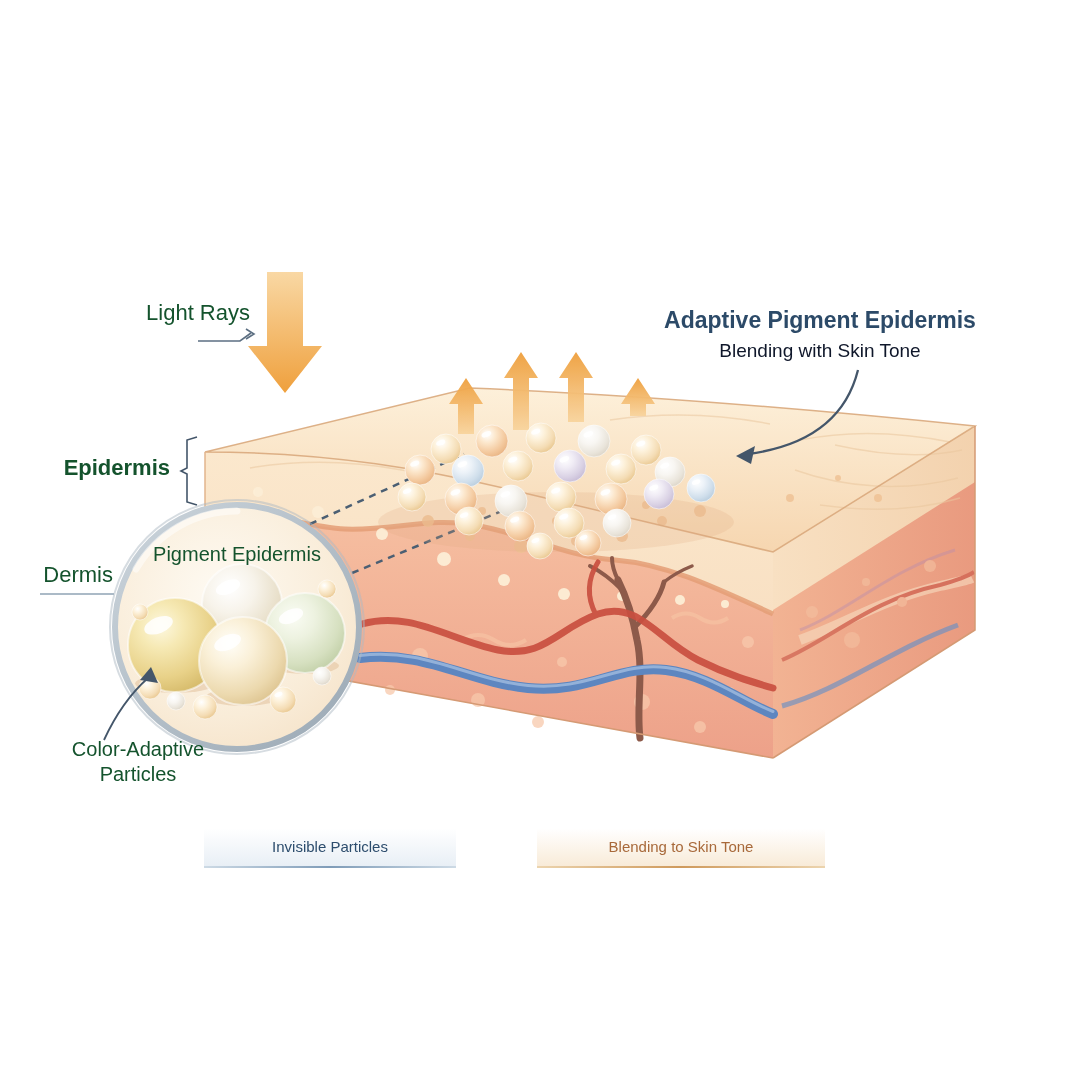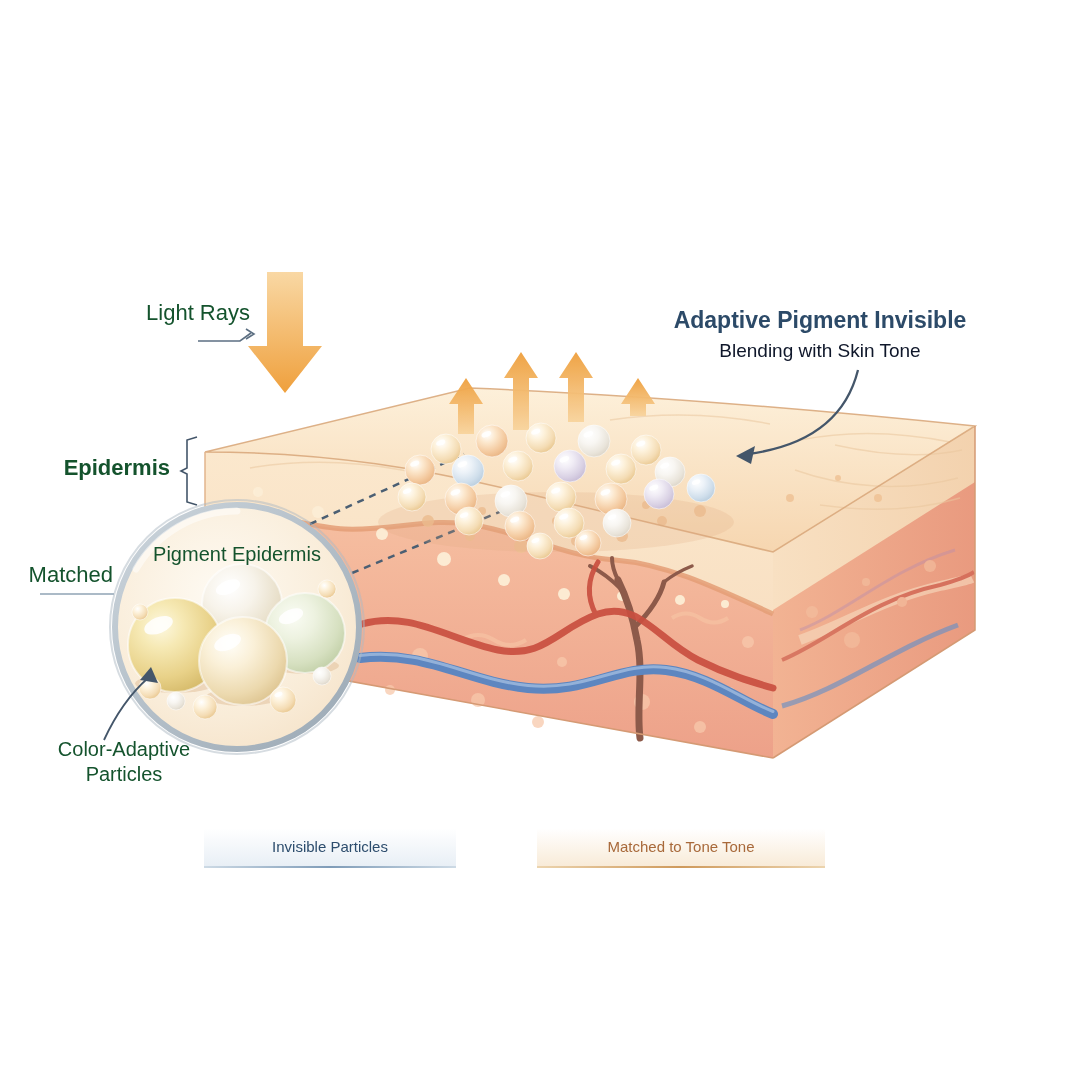--- a/index.html
+++ b/index.html
@@ -6,21 +6,21 @@
   .canvas{position:relative;width:1080px;height:1080px;background:#ffffff;overflow:hidden;
           font-family:"Liberation Sans", sans-serif;}
   svg{position:absolute;left:0;top:0;}
   .lbl{position:absolute;color:#14532d;line-height:1.25;}
   .lbl-light{left:100px;top:299px;width:150px;text-align:right;font-size:22px;}
   .lbl-adaptive{left:640px;top:306px;width:360px;text-align:center;font-size:23px;font-weight:600;color:#2c4a68;}
   .lbl-sub{left:640px;top:339px;width:360px;text-align:center;font-size:19px;color:#0f172a;}
   .lbl-epi{left:48px;top:454px;width:122px;text-align:right;font-size:22px;font-weight:bold;}
   .lbl-derm{left:25px;top:561px;width:88px;text-align:right;font-size:22px;}
   .lbl-lens{left:127px;top:542px;width:220px;text-align:center;font-size:20px;}
-  .lbl-coloradaptive{left:35px;top:737px;width:178px;text-align:center;font-size:20px;}
+  .lbl-coloradaptive{left:49px;top:737px;width:178px;text-align:center;font-size:20px;}
   .caption{position:absolute;top:824px;height:44px;display:flex;align-items:center;justify-content:center;font-size:15px;}
   .caption .underline{position:absolute;left:0;right:0;bottom:0;height:2px;}
   .cap-left{left:204px;width:252px;color:#2d4d6d;background:linear-gradient(180deg,rgba(236,242,247,0) 10%,#e7eef5 100%);}
   .cap-left .underline{background:linear-gradient(90deg,#cddae5,#7f9cb8 50%,#cddae5);}
   .cap-right{left:537px;width:288px;color:#a8693a;background:linear-gradient(180deg,rgba(250,240,226,0) 10%,#f8ead6 100%);}
   .cap-right .underline{background:linear-gradient(90deg,#ecd4ae,#cf9a5c 50%,#ecd4ae);}
 </style>
 </head>
 <body>
 
@@ -325,29 +325,29 @@
         </g>
   </g>
 
   <g>
     <path d="M 104 740 C 116 714 130 694 148 678" stroke="#44566a" stroke-width="1.8" fill="none"></path>
     <path d="M 151 667 L 158 683 L 140 680 Z" fill="#44566a"></path>
   </g>
 </svg>
 
 <div class="lbl lbl-light">Light Rays</div>
-<div class="lbl lbl-adaptive">Adaptive Pigment Invisible</div>
+<div class="lbl lbl-adaptive">Adaptive Pigment Epidermis</div>
 <div class="lbl lbl-sub">Blending with Skin Tone</div>
 <div class="lbl lbl-epi">Epidermis</div>
-<div class="lbl lbl-derm">Matched</div>
+<div class="lbl lbl-derm">Dermis</div>
 <div class="lbl lbl-lens">Pigment Epidermis</div>
 <div class="lbl lbl-coloradaptive">Color-Adaptive Particles</div>
 
 <div class="caption cap-left">
   <span>Invisible Particles</span>
   <div class="underline"></div>
 </div>
 <div class="caption cap-right">
-  <span>Matched to Tone Tone</span>
+  <span>Blending to Skin Tone</span>
   <div class="underline"></div>
 </div>
 
 </div>
 
 </body></html>

